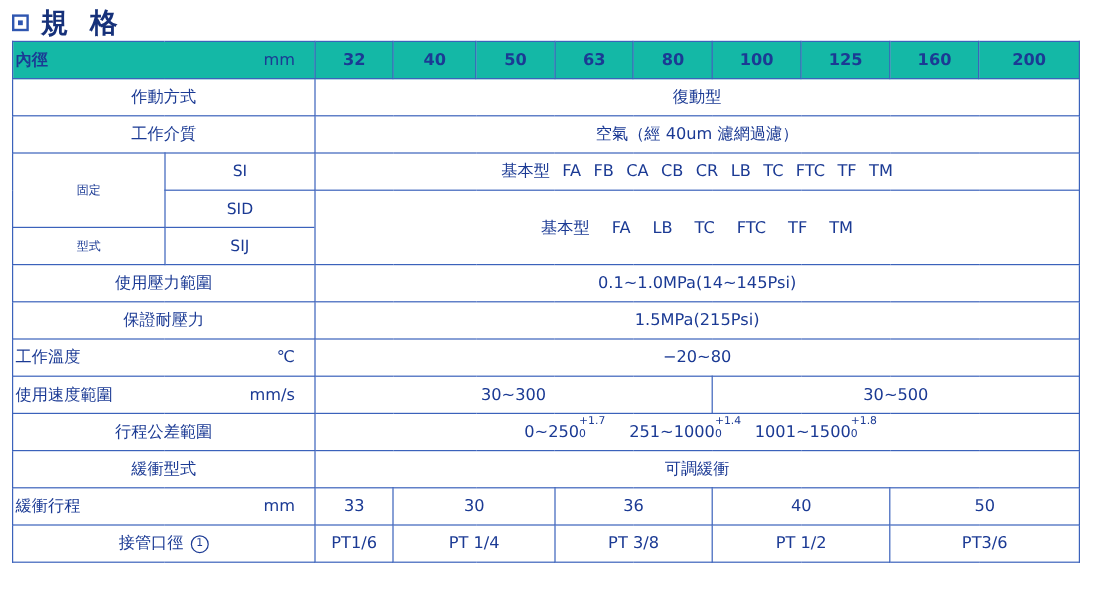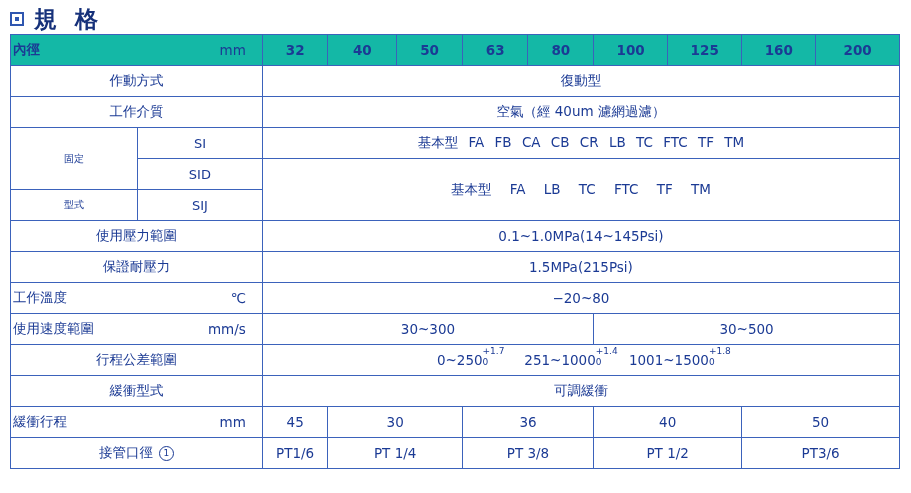--- a/index.html
+++ b/index.html
@@ -276,21 +276,21 @@
       <td colspan="9">可調緩衝</td>
     </tr>
 
     <tr>
       <td class="rowlabel" colspan="2">
         <div class="labelflex">
           <span>緩衝行程</span>
           <span class="unit">mm</span>
         </div>
       </td>
-      <td>45</td>
+      <td>33</td>
       <td colspan="2">30</td>
       <td colspan="2">36</td>
       <td colspan="2">40</td>
       <td colspan="2">50</td>
     </tr>
 
     <tr>
       <td class="rowlabel" colspan="2">
         <span>接管口徑</span><span class="circ1">1</span>
       </td>

